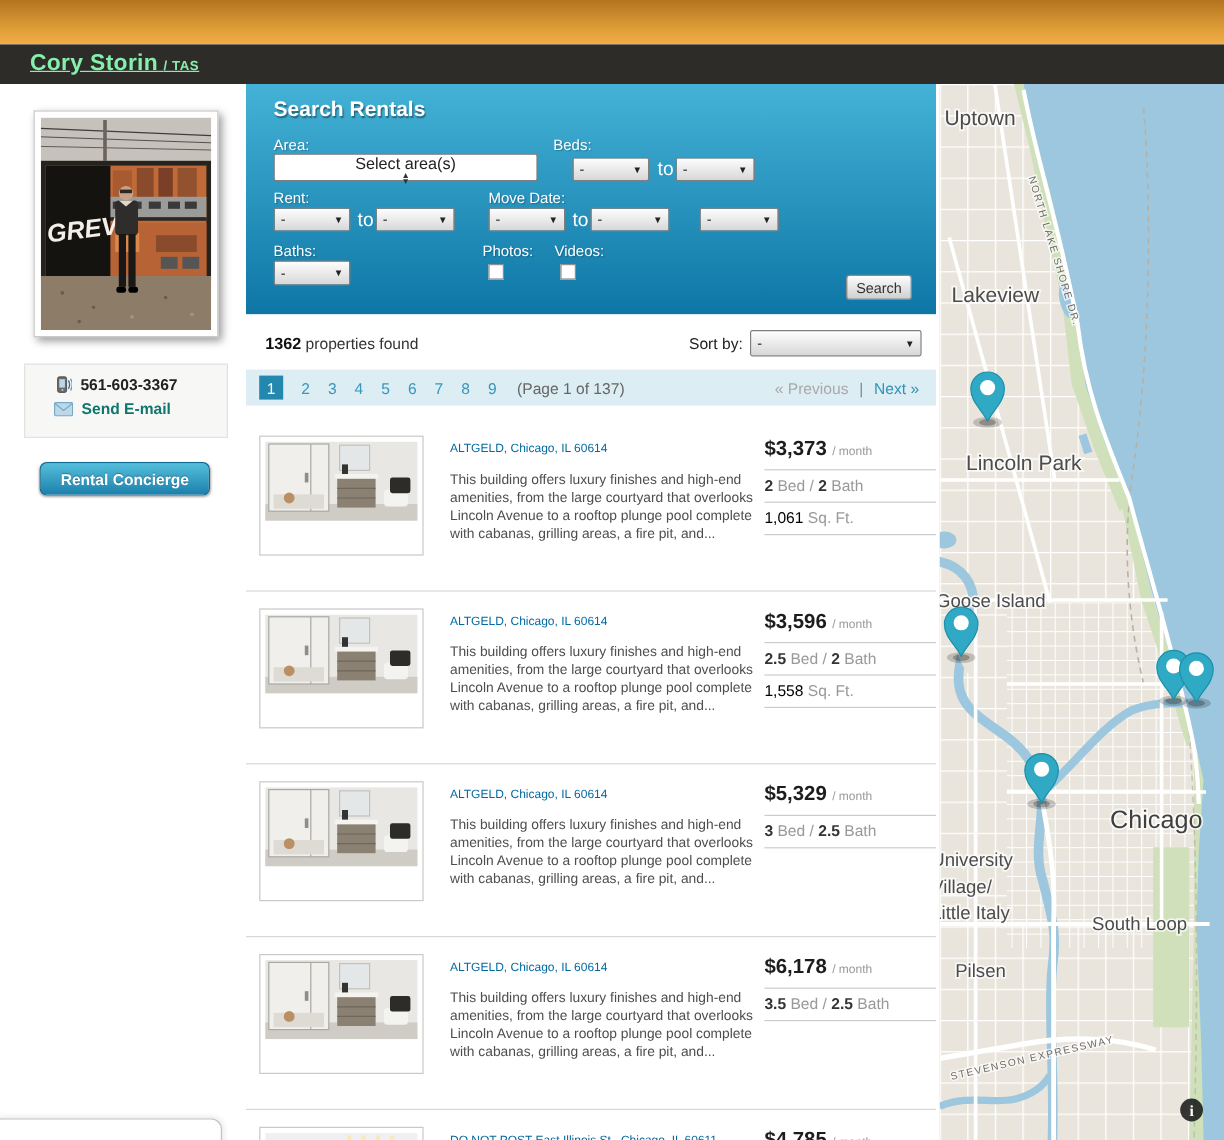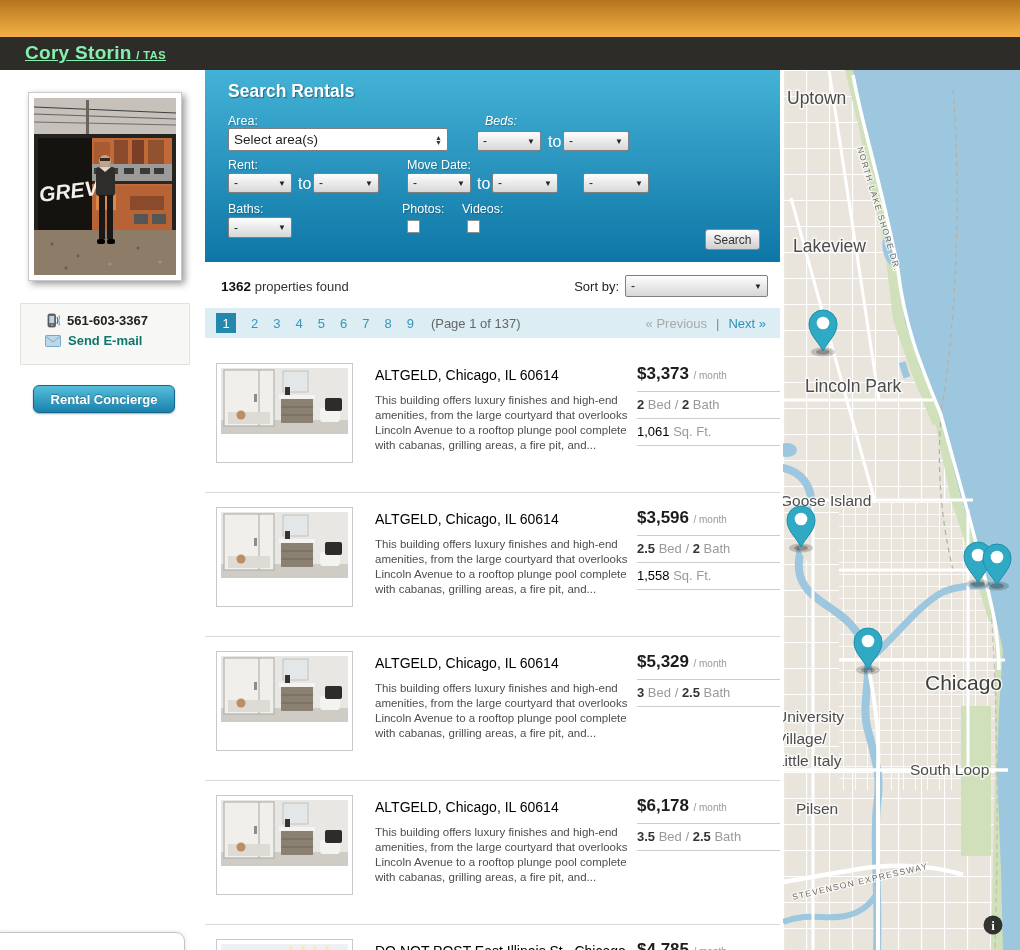--- a/index.html
+++ b/index.html
@@ -75,21 +75,21 @@
   .pg-next { color:#2d93b6; text-decoration:none; cursor:pointer; }
 
   
   .listings { position:absolute; left:205px; top:349px; width:575px; }
   .listing { position:relative; padding:14px 0 26px 11px; }
   .listing + .listing { border-top:1px solid #d8d8d8; }
   .thumb { position:absolute; left:11px; top:14px; width:137px; height:100px;
     border:1px solid #c9c9c9; background:#fff; padding:4px; cursor:pointer; }
   .thumb svg { display:block; width:127px; height:66px; }
   .l-text { margin-left:159px; width:266px; min-height:100px; }
-  .l-title { font-size:14px; color:#000000; text-decoration:none; display:block;
+  .l-title { font-size:10px; color:#0369a1; text-decoration:none; display:block;
     margin:3px 0 9px; line-height:18px; cursor:pointer; }
   .l-desc { font-size:11.5px; color:#4e4e4e; line-height:15px; }
   .l-price { position:absolute; left:432px; top:12px; width:143px; }
   .pr-row { border-bottom:1px solid #ccc; padding:3px 0 7px; }
   .pr-price b { font-size:17px; color:#1d1d1d; }
   .pr-price .sfx { font-size:10px; color:#999; }
   .pr-bb { font-size:13px; padding:5px 0 6px; }
   .pr-bb b { color:#333; }
   .pr-bb .gry { color:#999; }
   .pr-sq { font-size:13px; padding:5px 0 6px; }
@@ -186,29 +186,29 @@
 </div>
 
 <button class="concierge">Rental Concierge</button>
 
 <div class="cutoff-box"></div>
 
 <div class="search-panel">
   <div class="sp-title">Search Rentals</div>
 
   <div class="sp-label" style="left:23px; top:44px;">Area:</div>
-  <div class="sel sel-area" style="left:23px; top:58px; width:220px;">
+  <div class="sel sel-area" style="left:23px; top:58px; width:220px;flex-direction:column;">
     <span>Select area(s)</span>
     <span class="updown">
         <span>▲</span>
         <span>▼</span>
       </span>
   </div>
 
-  <div class="sp-label" style="left:280px; top:44px;font-style:italic;">Beds:</div>
+  <div class="sp-label" style="left:256px; top:44px;">Beds:</div>
   <div class="sel" style="left:272px; top:61px; width:64px;">
     <span>-</span>
       <span class="arr">▼</span>
   </div>
   <div class="sp-to" style="left:343px; top:63px;">to</div>
   <div class="sel" style="left:358px; top:61px; width:66px;">
     <span>-</span>
       <span class="arr">▼</span>
   </div>
 

